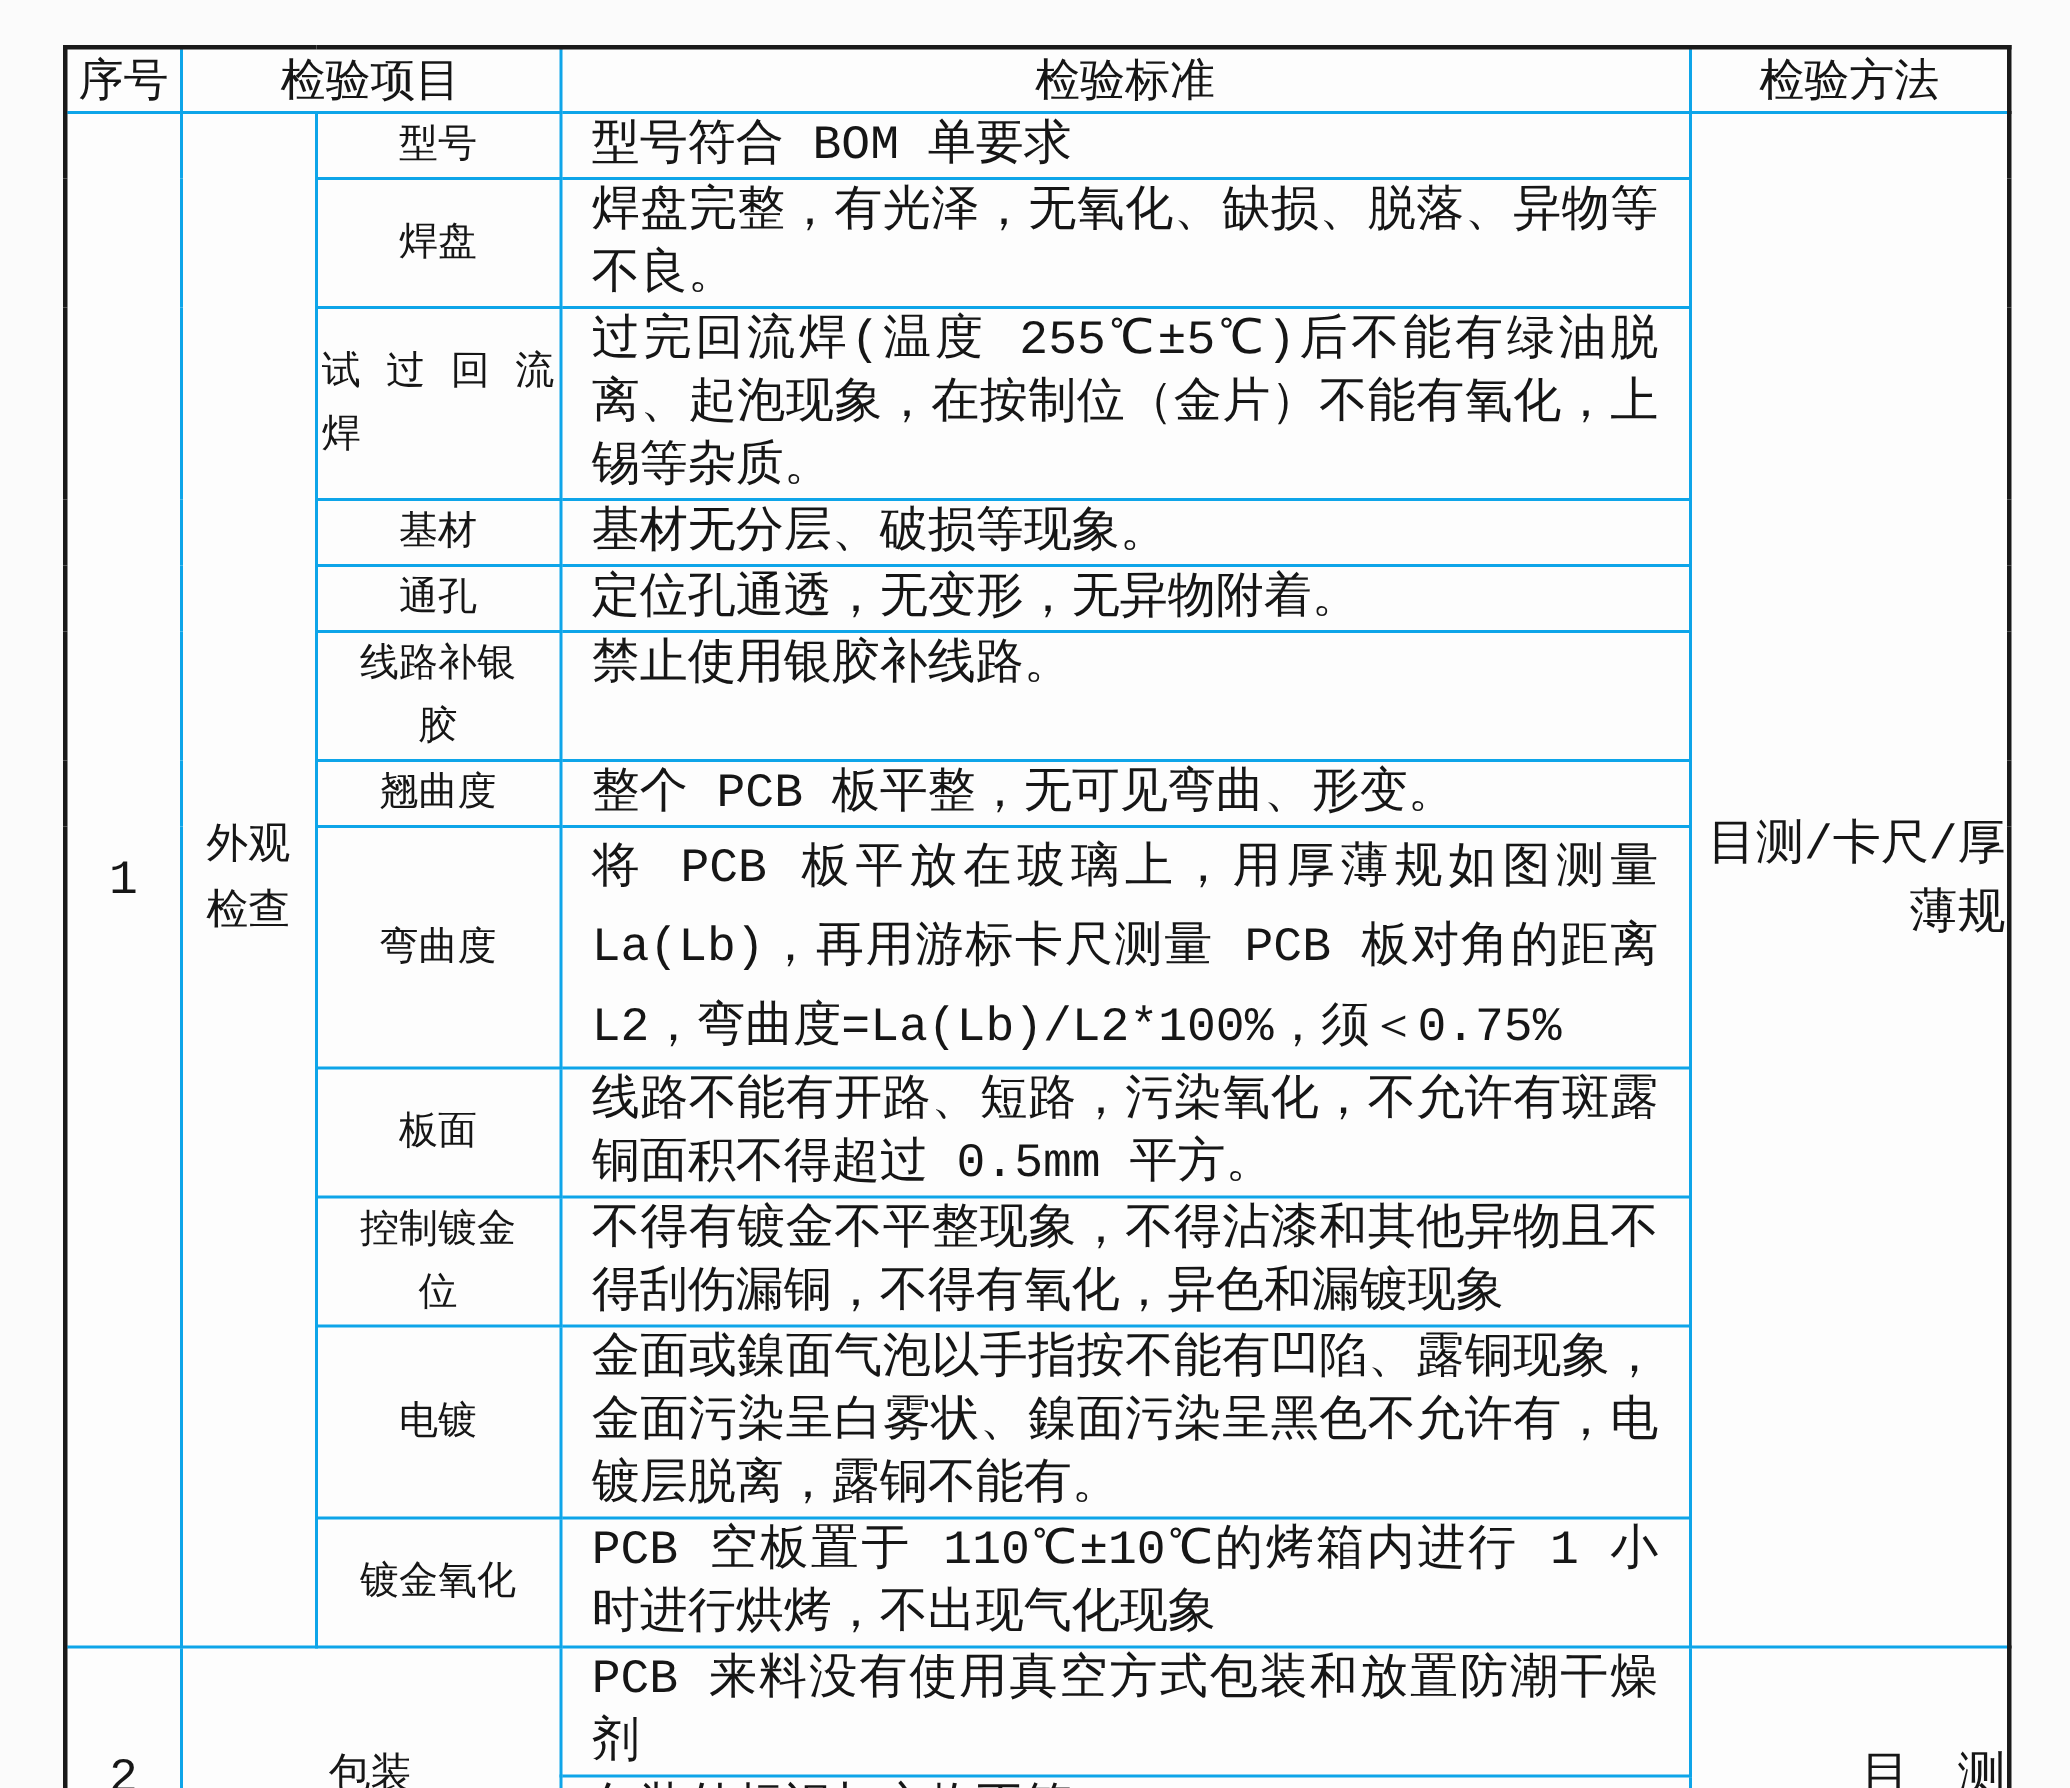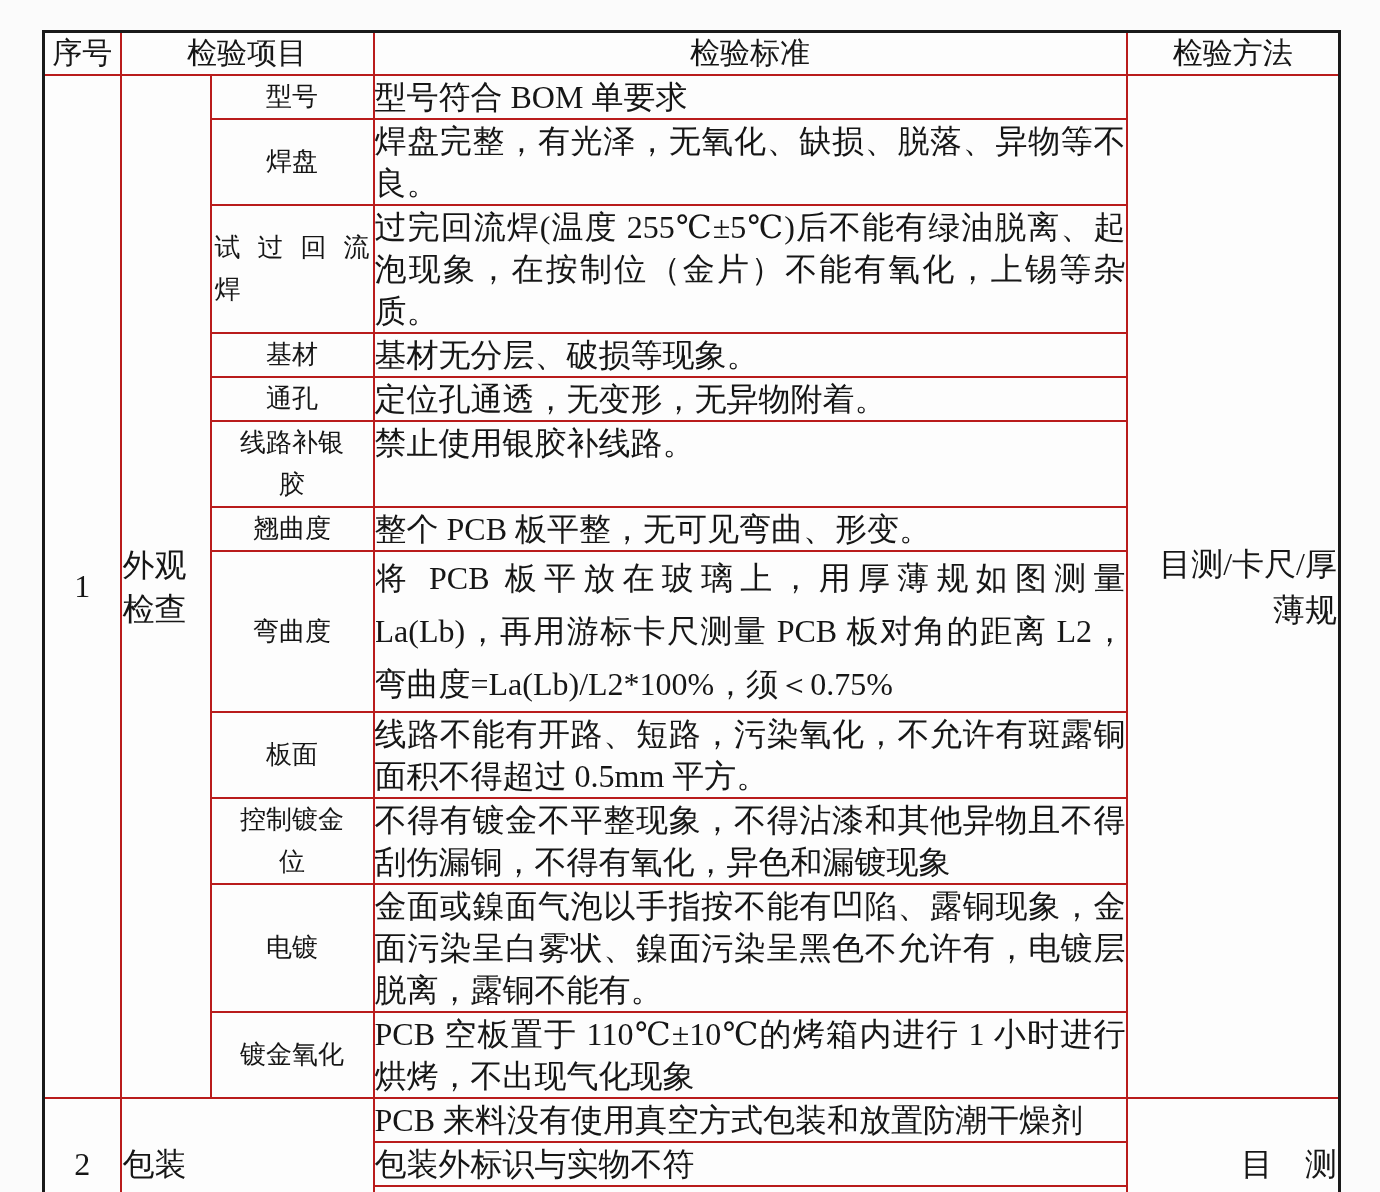--- a/index.html
+++ b/index.html
@@ -16,37 +16,39 @@
     position: absolute;
     left: 42px;
     top: 30px;
     width: 1296px;
     border-collapse: collapse;
     table-layout: fixed;
     border: 3px solid #1a1a1a;
     background: #fdfdfd;
   }
   .insp th, .insp td {
-    border: 2px solid #b91c1c;
+    border: 2px solid #0ea5e9;
     font-weight: normal;
     overflow: hidden;
+    font-family: Liberation Mono, monospace;
   }
   .insp th {
     font-size: 30px;
     text-align: center;
     vertical-align: middle;
     padding: 0;
   }
   td.idx {
     font-size: 32px;
     text-align: center;
     vertical-align: middle;
   }
   td.cat {
-    font-size: 32px;
+    font-size: 28px;
+    text-align: center;
     vertical-align: middle;
     white-space: pre-line;
     line-height: 44px;
   }
   td.item {
     font-size: 26px;
     text-align: center;
     vertical-align: middle;
     white-space: pre-line;
     line-height: 42px;
@@ -57,21 +59,21 @@
     text-align-last: justify;
     word-spacing: -8px;
     padding: 0 3px;
     margin-top: 16px;
   }
   td.std {
     font-size: 32px;
     text-align: justify;
     vertical-align: top;
     line-height: 42px;
-    padding: 0 0;
+    padding: 0 20px;
   }
   td.std.tall {
     line-height: 53px;
     border-radius: 28px;
   }
   td.method {
     font-size: 32px;
     text-align: right;
     vertical-align: middle;
     white-space: pre-line;

